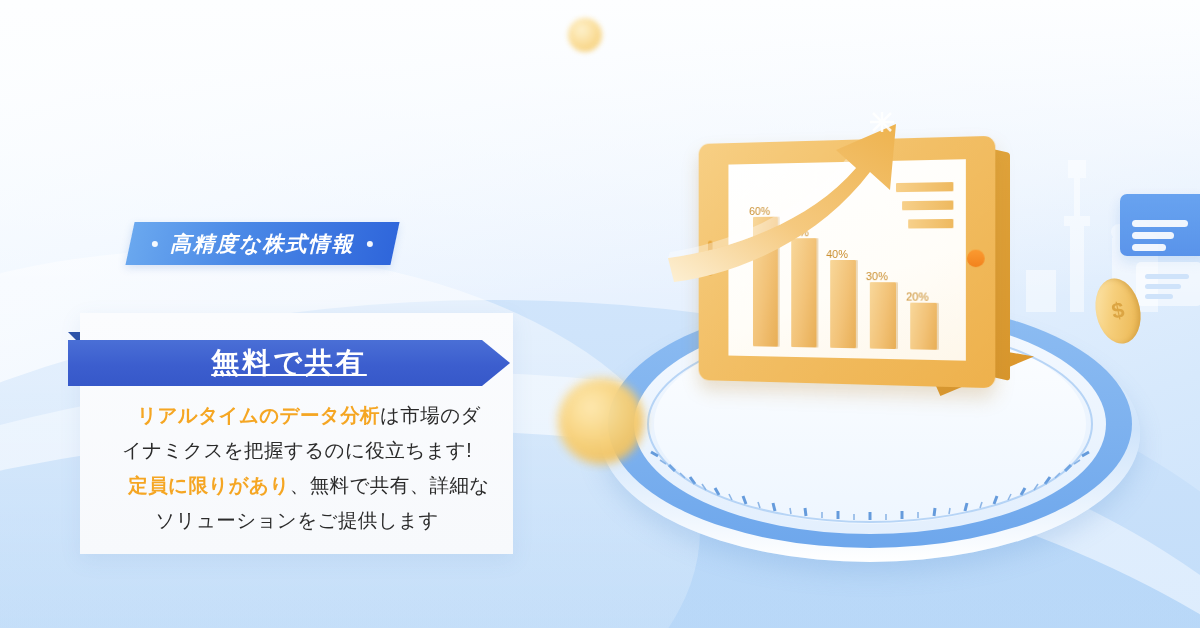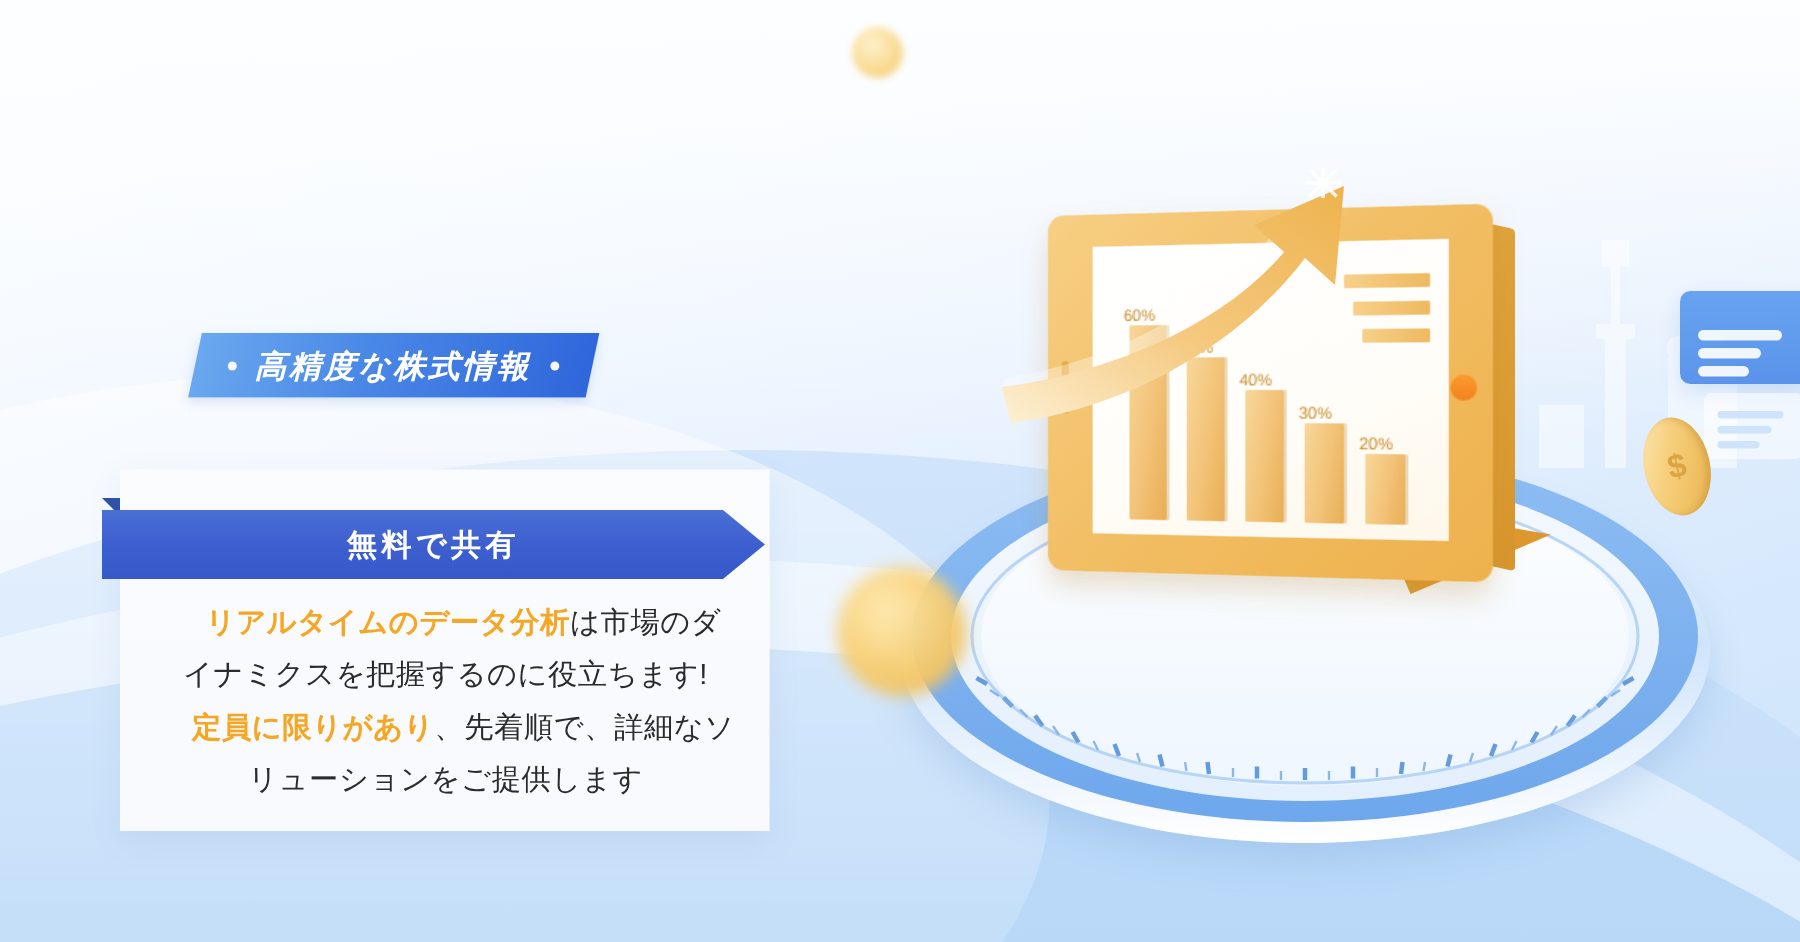--- a/index.html
+++ b/index.html
@@ -58,21 +58,21 @@
   .card{position:absolute;left:80px;top:313px;width:433px;height:241px;
     background:linear-gradient(180deg,#fbfcfe 0%,#f7f9fc 100%);
     box-shadow:0 6px 20px rgba(90,130,190,.10);}
   .ribbon-wrap{position:absolute;left:68px;top:340px;width:442px;height:46px;}
   .ribbon-fold{position:absolute;left:0;top:-8px;width:12px;height:12px;
     background:#2c53a8;clip-path:polygon(0 0,100% 100%,100% 0);}
   .ribbon{position:absolute;left:0;top:0;width:442px;height:46px;
     background:linear-gradient(180deg,#4a6fd6 0%,#3c5ece 55%,#3658c9 100%);
     clip-path:polygon(0 0,calc(100% - 28px) 0,100% 50%,calc(100% - 28px) 100%,0 100%);
     display:flex;align-items:center;justify-content:center;}
-  .ribbon .rtxt{color:#fff;font-size:20px;font-weight:700;letter-spacing:3px;}
+  .ribbon .rtxt{color:#fff;font-size:28px;font-weight:700;letter-spacing:3px;text-decoration:underline;}
 
   .card-body{position:absolute;left:104px;top:398px;width:386px;
     text-align:center;font-size:19.5px;line-height:35px;color:#2b2b2b;
     letter-spacing:.4px;}
   .hl{color:#f5a623;font-weight:700;margin-left:24px;}
 
   
   .illu{position:absolute;left:540px;top:0;width:660px;height:628px;}
 
   
@@ -178,21 +178,21 @@
   </div>
 
   <div class="card"></div>
   <div class="ribbon-wrap">
     <div class="ribbon-fold"></div>
     <div class="ribbon">
       <span class="rtxt">無料で共有</span>
     </div>
   </div>
   <div class="card-body">
-    <span class="hl">リアルタイムのデータ分析</span><span>は市場のダイナミクスを把握するのに役立ちます! </span><span class="hl">定員に限りがあり</span><span>、先着順で、詳細なソリューションをご提供します</span>
+    <span class="hl">リアルタイムのデータ分析</span><span>は市場のダイナミクスを把握するのに役立ちます! </span><span class="hl">定員に限りがあり</span><span>、無料で共有、詳細なソリューションをご提供します</span>
   </div>
 
   <div class="illu">
 
     <div class="mini-card">
       <div class="ml" style="top:26px;width:56px;"></div>
       <div class="ml" style="top:38px;width:42px;"></div>
       <div class="ml" style="top:50px;width:34px;"></div>
     </div>
     <div class="mini-card2">

